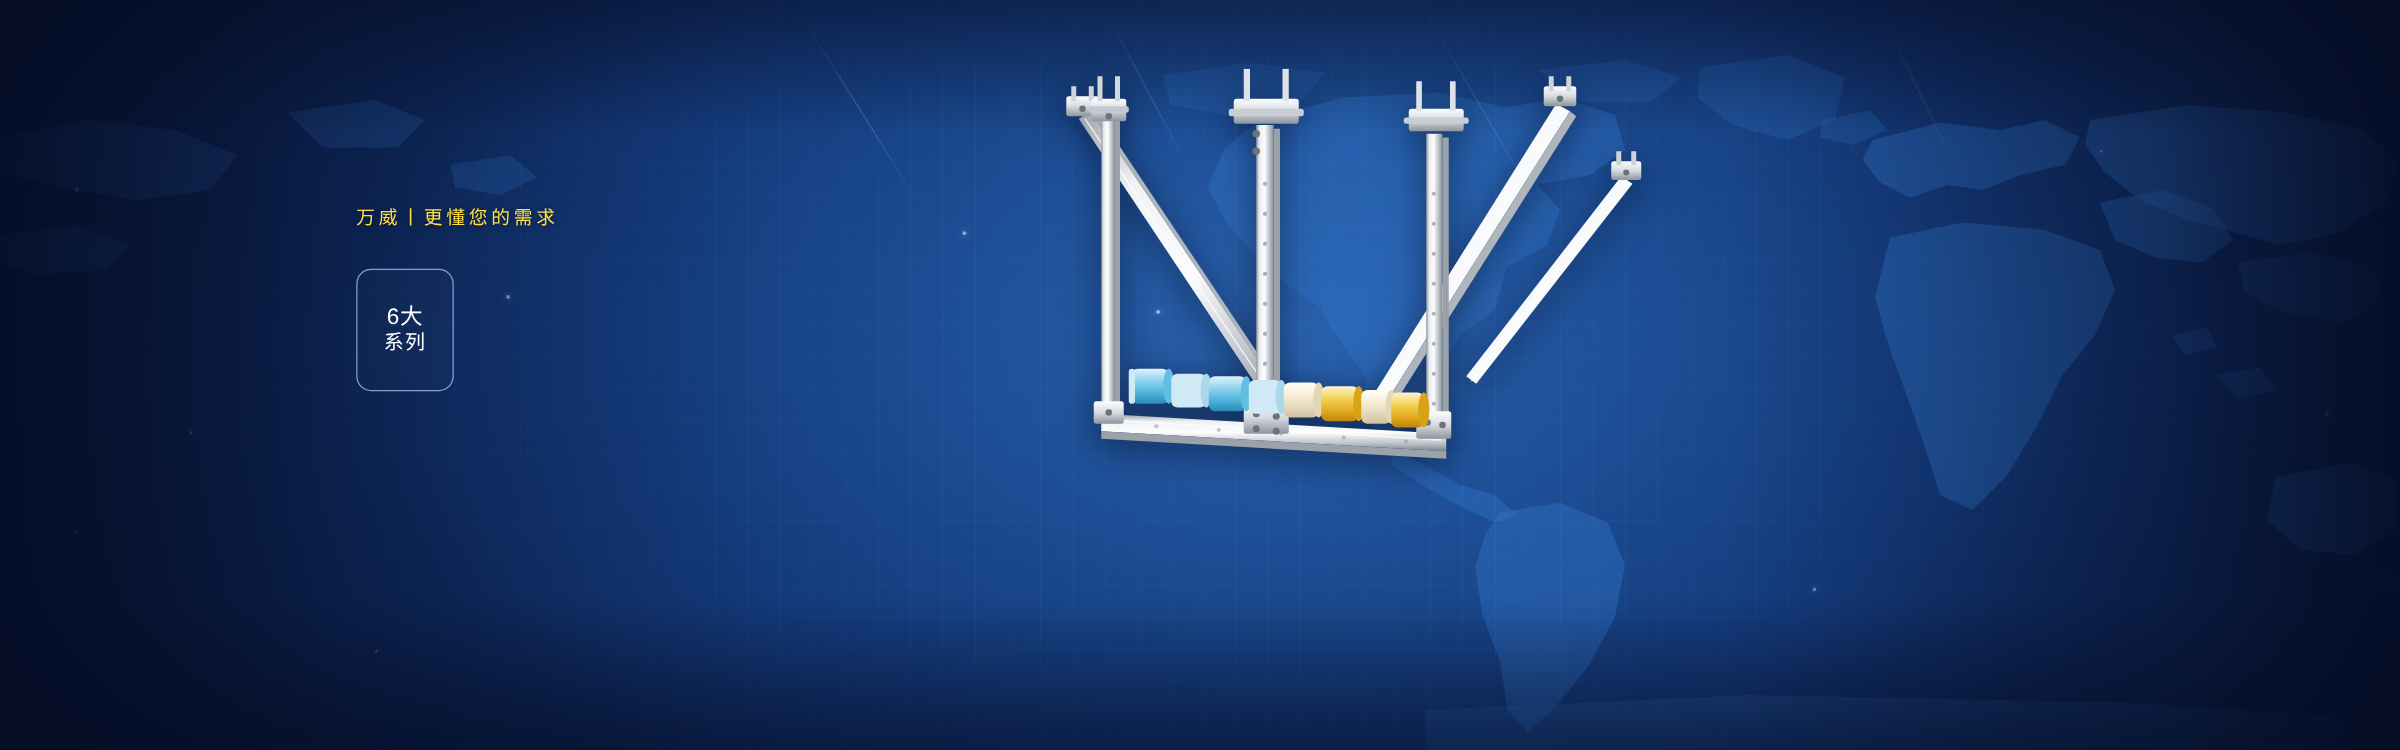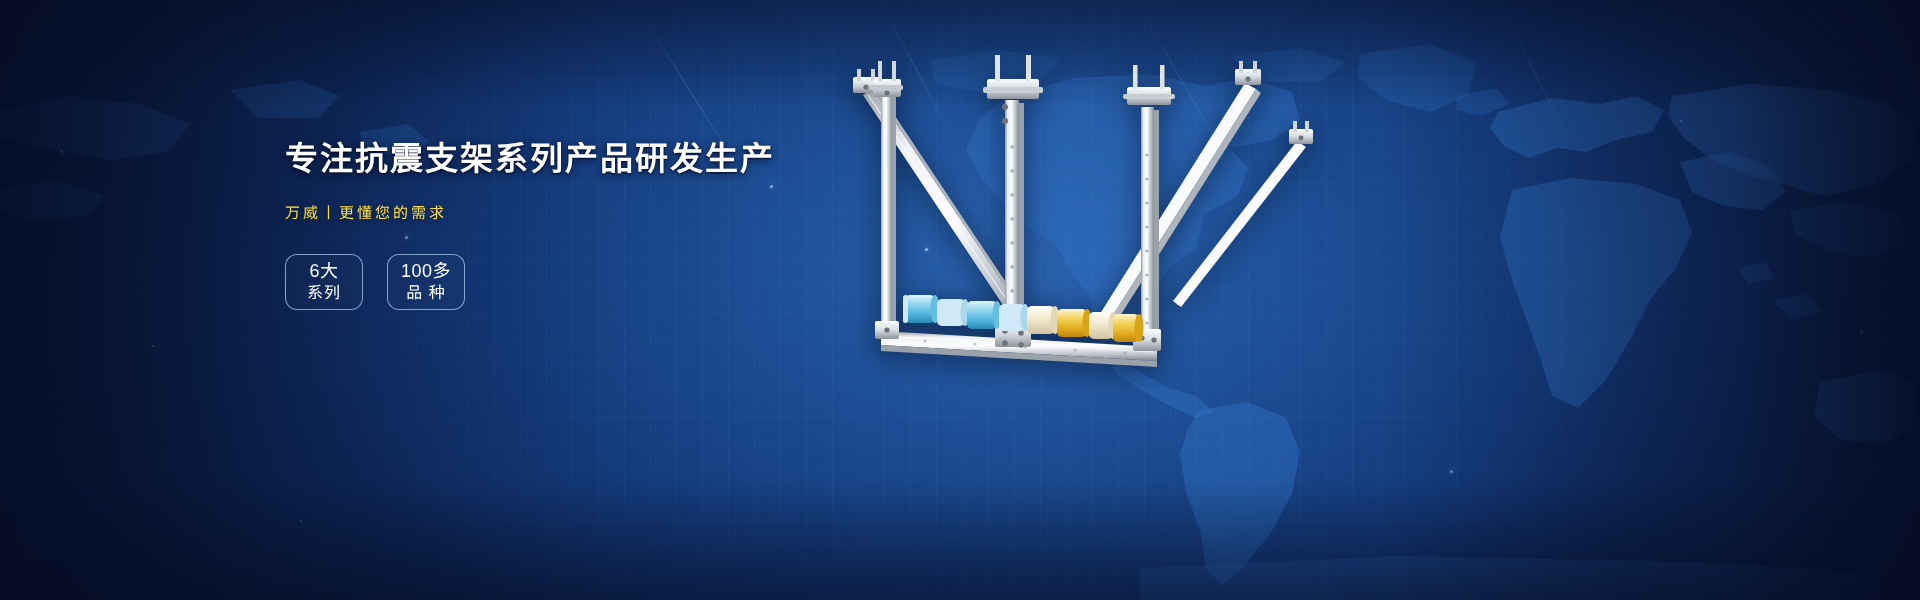--- a/index.html
+++ b/index.html
@@ -59,21 +59,21 @@
     text-shadow:0 2px 8px rgba(2,10,34,.75), 0 1px 2px rgba(2,10,34,.9);
   }
   .subtitle{
     margin-top:22px; font-size:15px; color:#fde047; letter-spacing:3px;
     font-weight:normal; white-space:nowrap;
     text-shadow:0 1px 4px rgba(2,10,34,.7);
   }
 
   .badges{ display:flex; gap:24px; margin-top:32px; }
   .badge{
-    width:78px; height:56px; border:1px solid rgba(175,210,250,.72);
+    width:78px; height:98px; border:1px solid rgba(175,210,250,.72);
     border-radius:12px; display:flex; flex-direction:column;
     align-items:center; justify-content:center;
     color:#ffffff; background:rgba(255,255,255,.015);
   }
   .badge-top{ font-size:18px; line-height:1.25; letter-spacing:.5px; white-space:nowrap; }
   .badge-bot{ font-size:16px; line-height:1.3; letter-spacing:1px; white-space:nowrap; margin-top:1px;text-align:center; }
 
   
   .product{
     position:absolute; left:845px; top:55px; width:480px; height:350px;
@@ -355,29 +355,24 @@
         </g>
         <g>
           <rect x="268" y="259" width="26" height="28" rx="5" fill="url(#pipeYl)"></rect>
           <ellipse cx="294" cy="273" rx="4.5" ry="14" fill="#d9a318"></ellipse>
         </g>
       </g>
     </svg>
   </div>
 
   <div class="copy">
-    <div class="headline">专注抗震支架系列产品研发生产</div>
 
     <div class="subtitle">万威丨更懂您的需求</div>
 
     <div class="badges">
       <div class="badge">
         <span class="badge-top">6大</span>
         <span class="badge-bot">系列</span>
       </div>
-      <div class="badge">
-        <span class="badge-top">100多</span>
-        <span class="badge-bot">品 种</span>
-      </div>
     </div>
   </div>
 
 </div>
 
 </body></html>

